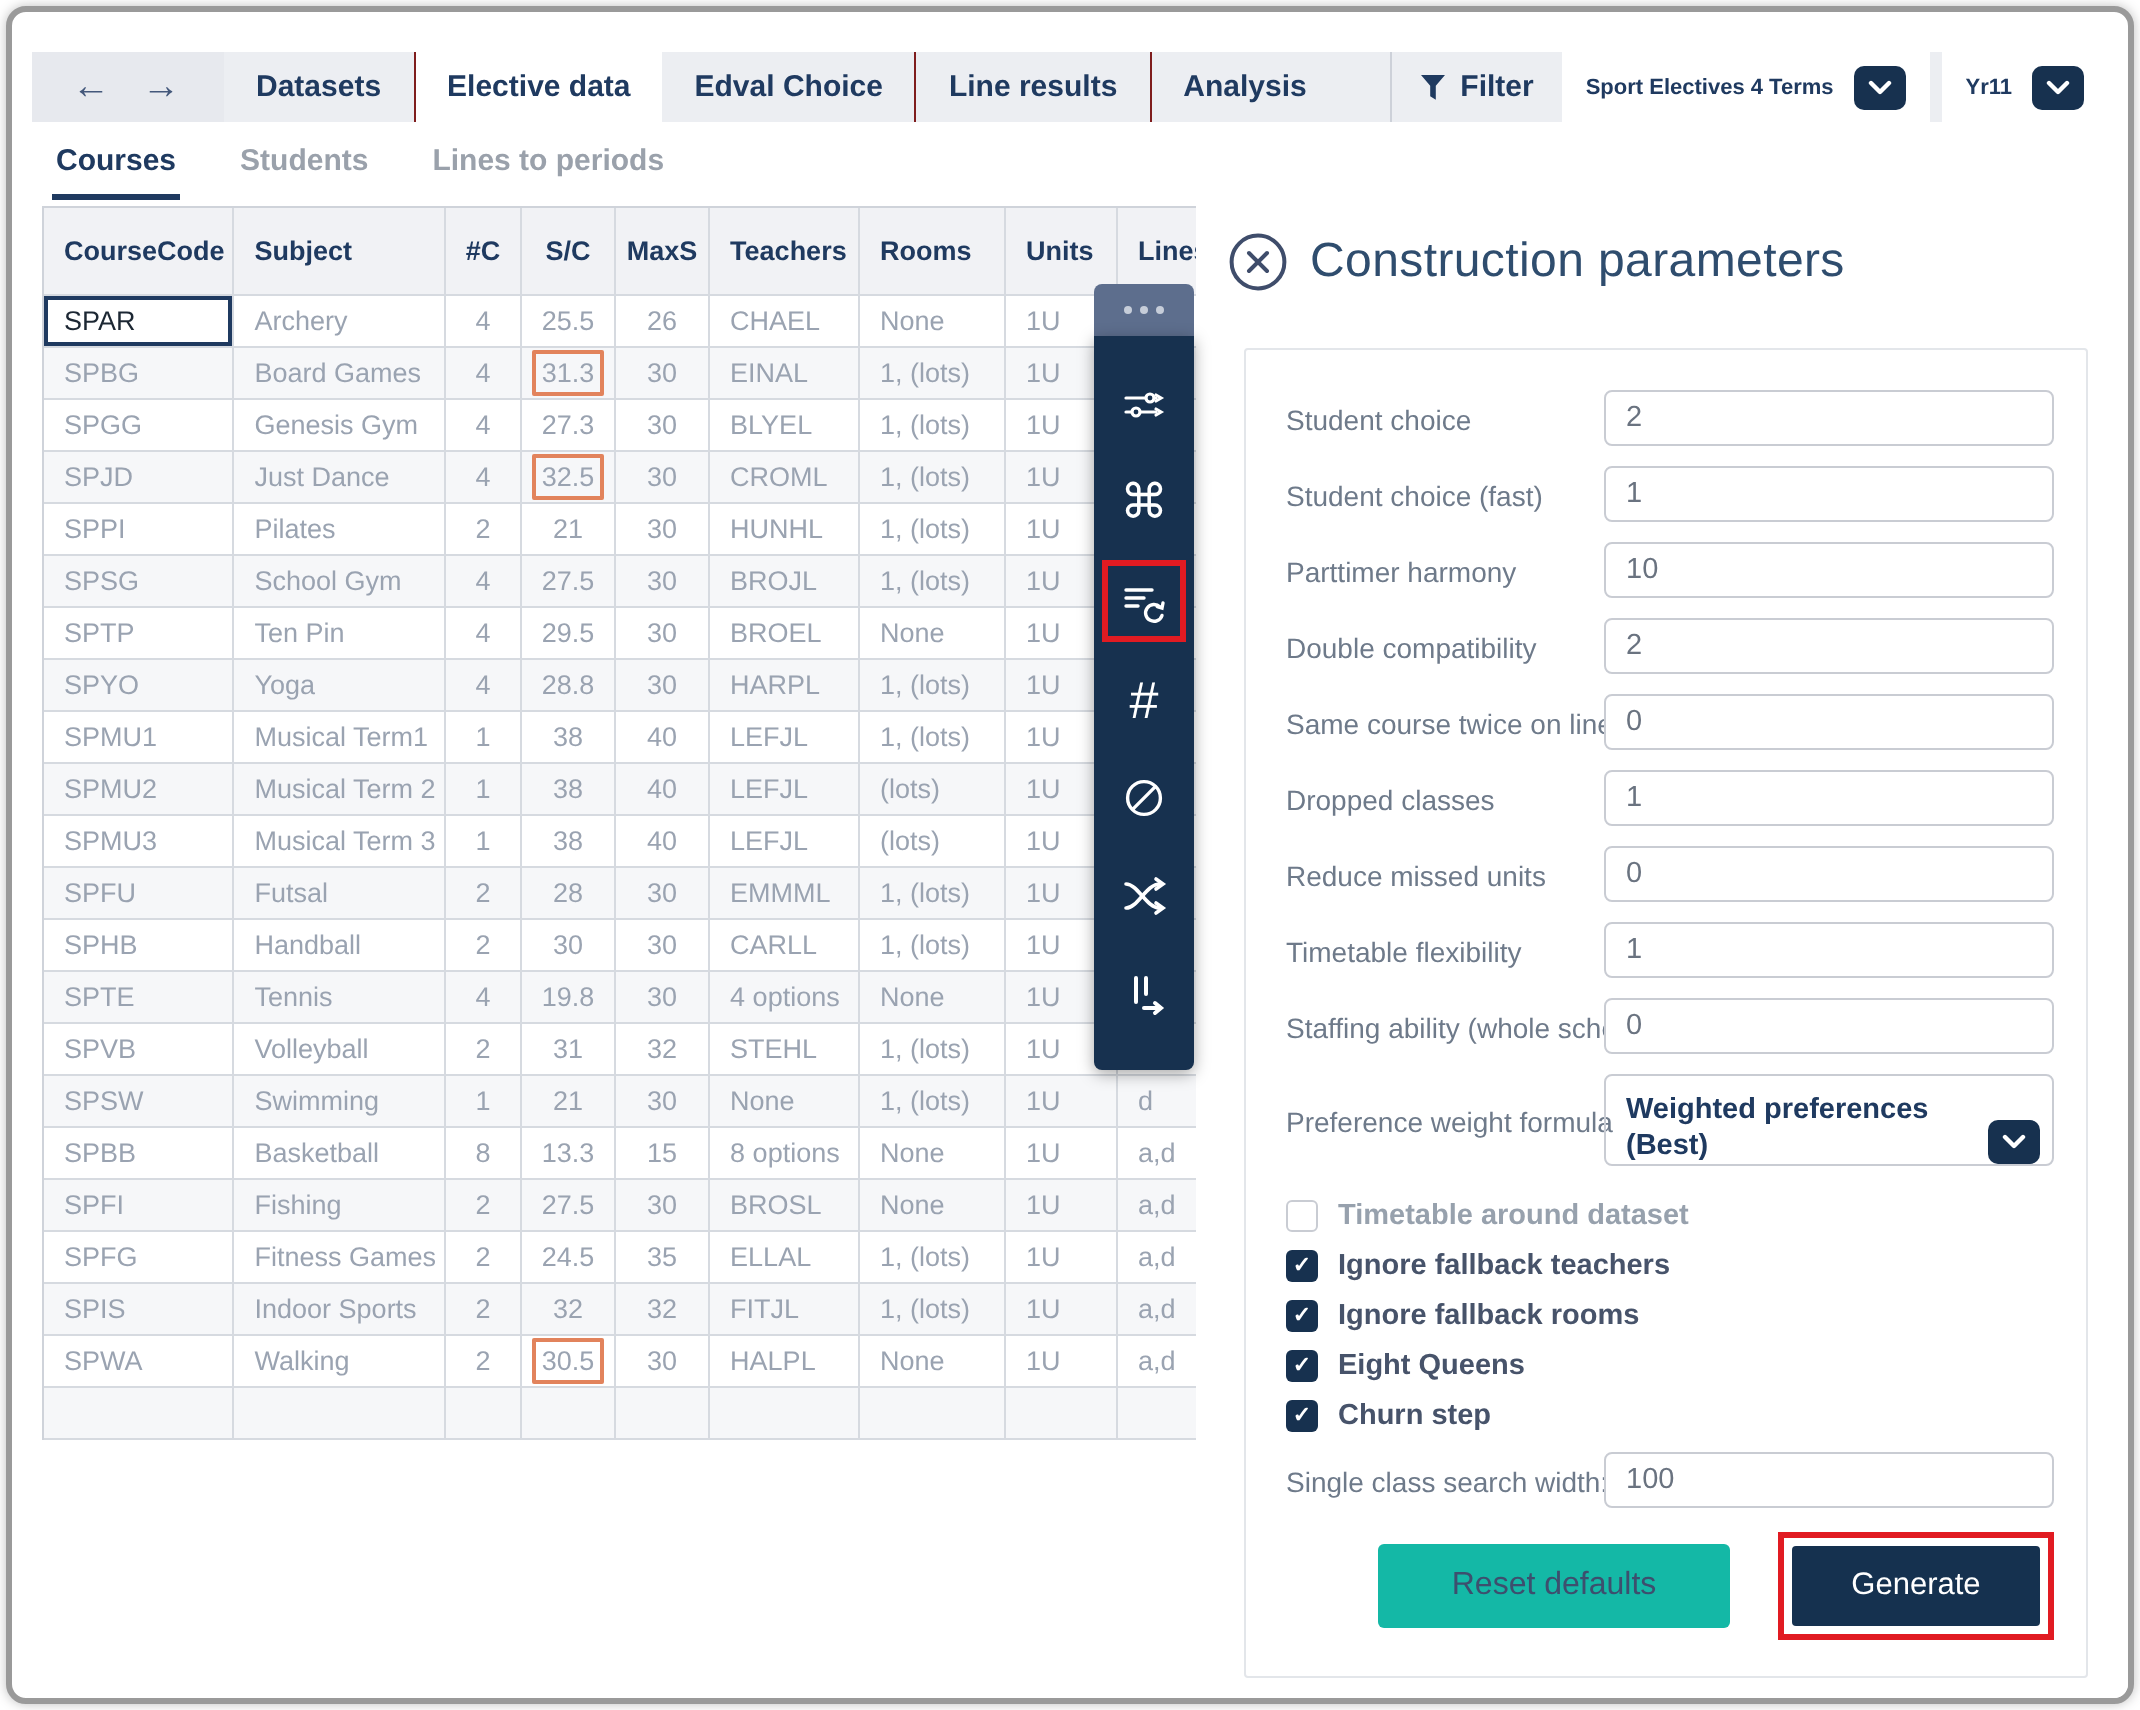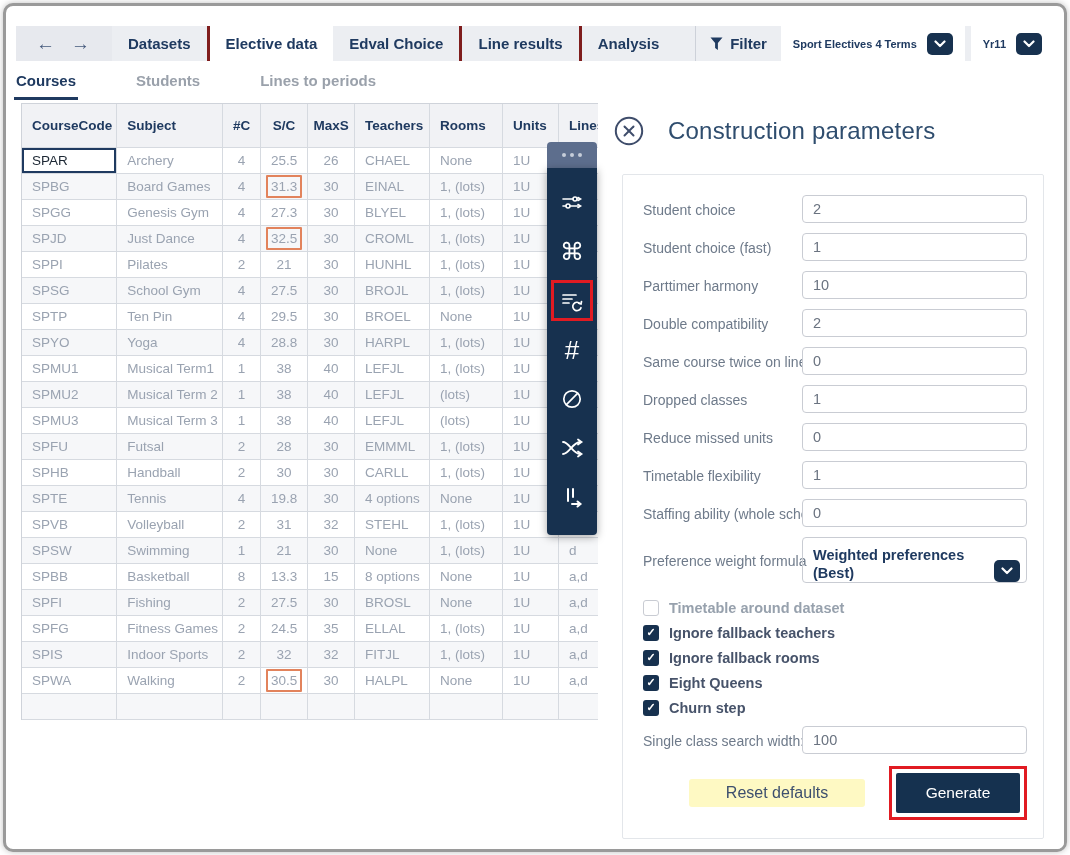--- a/index.html
+++ b/index.html
@@ -7,32 +7,32 @@
   .app{position:absolute;inset:3px;border:3px solid #9a9a9a;border-radius:10px;background:#fff;
     overflow:hidden;box-shadow:0 0 6px rgba(0,0,0,.25);}
 
   
   .topbar{position:absolute;left:10px;right:10px;top:20px;height:35px;display:flex;align-items:stretch;
     background:#eceef2;}
   .navArrows{display:flex;align-items:center;gap:16px;padding:0 22px 0 20px;background:#e7e9ee;
     color:#44587b;font-size:19px;}
   .navArrows span{cursor:default;}
   .tab{display:flex;align-items:center;padding:0 16px;font-size:15px;font-weight:700;color:#1f3a60;
-    border-right:3px solid #7f1d1d;white-space:nowrap;}
+    border-right:1px solid #7f1d1d;white-space:nowrap;}
   .tab.active{background:#fff;border-right:none;}
   .tbSpacer{flex:1;}
   .tbBtn{display:flex;align-items:center;gap:7px;padding:0 14px;font-size:15px;font-weight:700;
     color:#1f3a60;border-left:1px solid #cdd1d9;white-space:nowrap;}
   .selectBox{display:flex;align-items:center;gap:10px;padding:0 12px;background:#fff;font-size:11px;
     font-weight:700;color:#1f3a60;white-space:nowrap;}
   .chev{width:26px;height:22px;background:#17314f;border-radius:5px;display:flex;align-items:center;
     justify-content:center;flex:0 0 auto;}
 
   
-  .subnav{position:absolute;left:8px;top:62px;height:32px;display:flex;gap:56px;background:#fff;}
+  .subnav{position:absolute;left:20px;top:62px;height:32px;display:flex;gap:28px;background:#fff;}
   .subItem{font-size:15px;font-weight:700;color:#9aa1ab;padding:4px 2px 9px 2px;}
   .subItem.active{color:#1f3a60;border-bottom:3px solid #1f3a60;}
 
   
   .grid{position:absolute;left:15px;top:97px;border-collapse:separate;border-spacing:0;
     border-top:1px solid #cfd3da;border-left:1px solid #cfd3da;table-layout:fixed;}
   .grid th,.grid td{border-right:1px solid #d6dae0;border-bottom:1px solid #d6dae0;
     font-size:13.5px;overflow:hidden;white-space:nowrap;box-sizing:border-box;}
   .grid th{height:44px;background:#f1f2f5;color:#1f3a60;font-weight:700;}
   .grid td{height:26px;color:#9aa3b1;background:#fff;position:relative;}
@@ -50,21 +50,21 @@
   .tbHandle i{width:4px;height:4px;border-radius:50%;background:#c6cdd9;display:block;}
   .tbBody{background:#17314f;border-radius:0 0 4px 4px;padding:10px 0 14px 0;display:flex;
     flex-direction:column;align-items:center;box-shadow:0 2px 8px rgba(0,0,0,.35);}
   .tbIcon{width:44px;height:49px;display:flex;align-items:center;justify-content:center;color:#fff;
     position:relative;}
   .tbIcon .glyph{font-size:24px;line-height:1;color:#fff;}
   .redBoxIcon{position:absolute;left:1px;right:1px;top:4px;bottom:4px;border:3px solid #e11b22;}
 
   
   .panel{position:absolute;left:592px;top:88px;right:0;bottom:0;background:#fff;z-index:4;}
-  .panelHead{position:absolute;left:16px;top:22px;display:flex;align-items:center;gap:24px;}
+  .panelHead{position:absolute;left:16px;top:22px;display:flex;align-items:center;gap:11px;}
   .panelTitle{font-size:24px;font-weight:300;color:#2f4d6e;letter-spacing:.2px;}
   .panelBox{position:absolute;left:24px;right:20px;top:80px;bottom:10px;border:1px solid #e3e6ea;
     border-radius:2px;padding:20px 16px 16px 20px;box-sizing:border-box;display:flex;flex-direction:column;}
   .fRow{position:relative;height:30px;margin-bottom:8px;flex:0 0 auto;}
   .fRow .fLabel{font-size:14px;color:#6e7a8a;line-height:30px;white-space:nowrap;}
   .fRow input{position:absolute;right:0;top:0;width:225px;height:28px;border:1px solid #c9ccd3;
     border-radius:4px;font-size:14.5px;color:#6a7380;padding:0 10px;box-sizing:border-box;
     font-family:"Liberation Sans",sans-serif;background:#fff;outline:none;}
   .ddRow{position:relative;height:48px;margin-bottom:10px;flex:0 0 auto;}
   .ddRow .fLabel{font-size:14px;color:#6e7a8a;line-height:48px;white-space:nowrap;}
@@ -73,21 +73,21 @@
   .ddText{flex:1;font-size:14.5px;font-weight:700;color:#1f3a60;line-height:1.25;padding:0 4px 0 10px;}
   .cbRow{display:flex;align-items:center;gap:10px;height:25px;flex:0 0 auto;}
   .cbBox{width:16px;height:16px;border-radius:3px;box-sizing:border-box;display:flex;align-items:center;
     justify-content:center;flex:0 0 auto;}
   .cbBox.on{background:#17314f;color:#fff;font-size:11px;font-weight:700;}
   .cbBox.off{background:#fff;border:1px solid #c9ccd3;}
   .cbLabel{font-size:14.5px;color:#47536a;font-weight:600;}
   .cbRow.off .cbLabel{color:#97a1ad;font-weight:600;}
   .panelButtons{margin-top:auto;display:flex;justify-content:flex-end;align-items:center;gap:24px;
     padding-bottom:2px;}
-  .btnReset{background:#fef9c3;border:none;border-radius:3px;width:176px;height:28px;font-size:16px;
+  .btnReset{background:#14b8a6;border:none;border-radius:3px;width:176px;height:42px;font-size:16px;
     color:#3d4f6e;font-family:"Liberation Sans",sans-serif;}
   .genWrap{position:relative;padding:4px;border:3px solid #e11b22;}
   .btnGenerate{background:#15314f;border:none;border-radius:2px;width:124px;height:40px;font-size:15.5px;
     color:#fff;font-family:"Liberation Sans",sans-serif;}
   svg{display:block;}
 </style>
 </head>
 <body>
 
 <div class="app">

